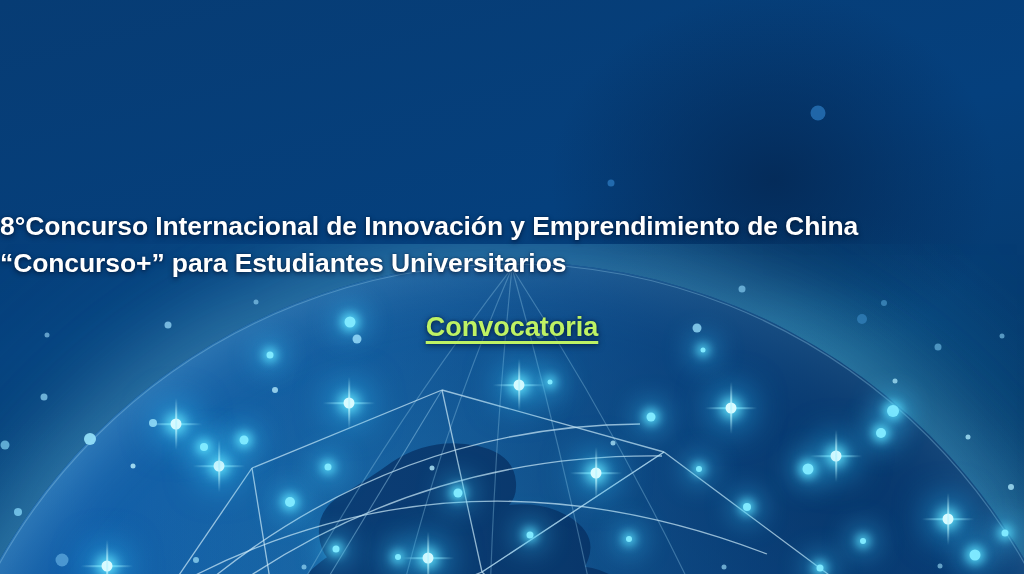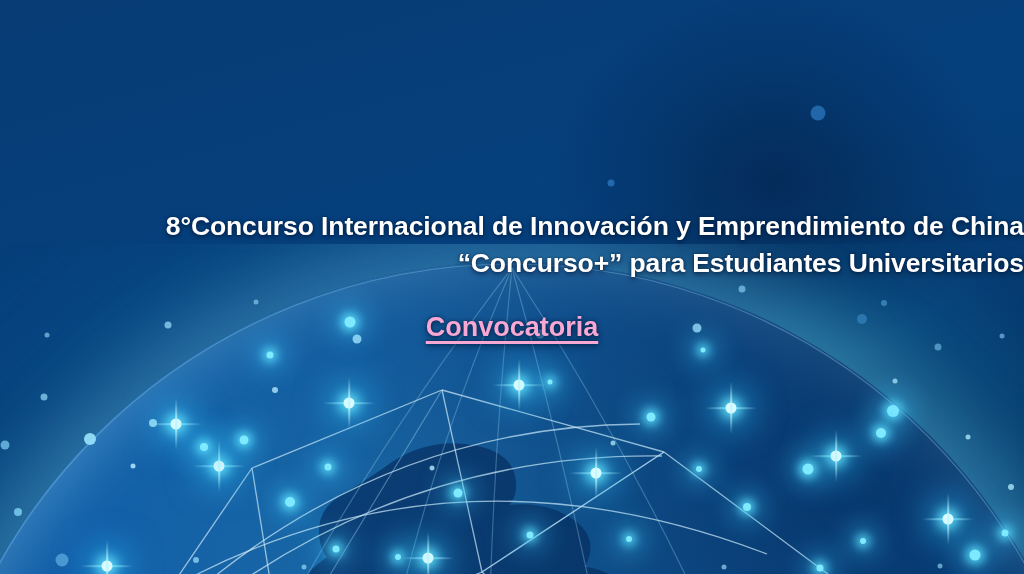--- a/index.html
+++ b/index.html
@@ -65,31 +65,31 @@
   }
   .star::before{width:52px;height:1.6px;}
   .star::after{width:1.6px;height:52px;background:linear-gradient(180deg,rgba(130,235,255,0),rgba(190,245,255,.95),rgba(130,235,255,0));}
   .star .core{
     position:absolute;left:50%;top:50%;width:11px;height:11px;border-radius:50%;
     transform:translate(-50%,-50%);background:#d8fbff;
     box-shadow:0 0 12px 5px rgba(100,230,255,.95),0 0 32px 16px rgba(45,180,240,.55);
   }
 
   
-  .title-block{position:absolute;left:0;right:0;top:208px;text-align:right;z-index:20;}
+  .title-block{position:absolute;left:0;right:0;top:208px;text-align:left;z-index:20;}
   .title-line{
     color:#ffffff;font-weight:bold;font-size:26.5px;line-height:37px;
     letter-spacing:-0.1px;white-space:nowrap;
     text-shadow:0 2px 5px rgba(0,22,52,.75), 0 0 2px rgba(0,20,50,.6);
   }
   .subtitle{
     position:absolute;left:0;right:0;top:312px;text-align:center;z-index:20;
   }
   .subtitle span{
-    display:inline-block;color:#f9a8d4;font-weight:bold;font-size:27px;
+    display:inline-block;color:#bef264;font-weight:bold;font-size:27px;
     text-decoration:underline;text-underline-offset:5px;text-decoration-thickness:2.5px;
     text-shadow:0 2px 6px rgba(0,25,58,.8), 0 0 3px rgba(0,20,50,.6);
   }
 </style>
 </head>
 <body>
 
 <div id="stage">
 
   <div class="bg-base"></div>

